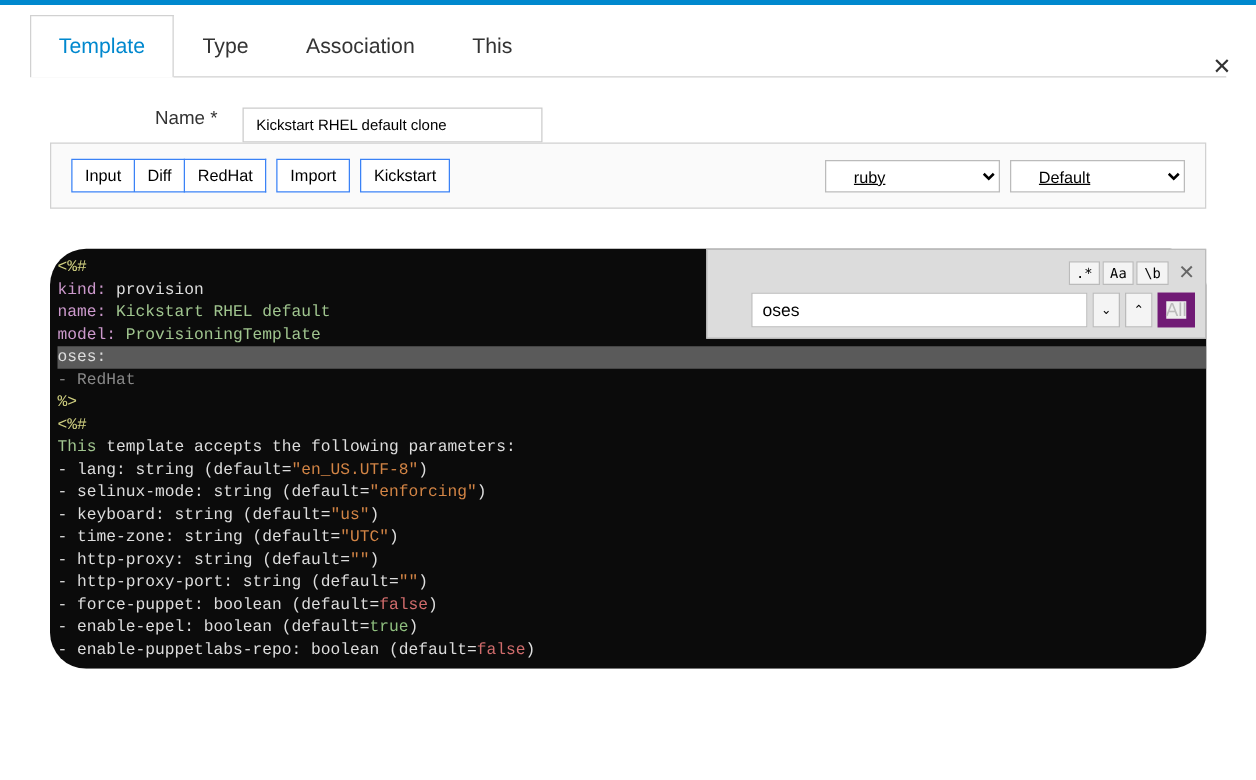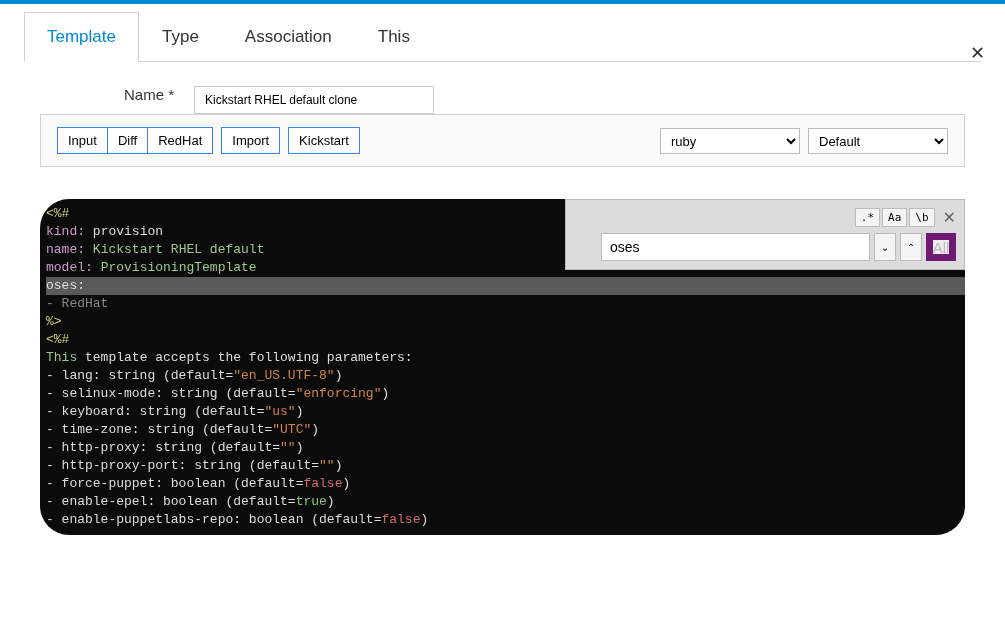--- a/index.html
+++ b/index.html
@@ -12,21 +12,21 @@
   .tab.active { color: #0088ce; border: 1px solid #d1d1d1; border-bottom: 1px solid #fff; background: #fff; }
   .form-row { display: flex; align-items: flex-start; margin: 24px 0 0 0; }
   .form-label { width: 170px; text-align: right; padding-right: 20px; font-size: 15px; }
   .form-input { width: 240px; padding: 6px 10px; border: 1px solid #ccc; font-size: 12px; }
   .section-label { margin: 30px 0 12px 16px; font-size: 15px; }
   .toolbar { border: 1px solid #d1d1d1; padding: 12px 16px; margin: 0 16px; display: flex; align-items: center; gap: 8px; background: #fafafa; }
   .btn-group { display: flex; }
   .btn { padding: 5px 10px; border: 1px solid #3b82f6; background: #fff; font-size: 13px; cursor: pointer; }
   .btn-group .btn + .btn { border-left: none; }
   .spacer { flex: 1; }
-  .select { padding: 4px 6px; border: 1px solid #bbb; background: #fff; font-size: 13px; min-width: 140px; height: 26px; }
+  .select { padding: 4px 18px; border: 1px solid #bbb; background: #fff; font-size: 13px; min-width: 140px; height: 26px; text-decoration: underline; }
   .editor-wrap { position: relative; margin: 32px 16px 0 16px; }
   .editor { background: #0b0b0b; color: #ddd; font-family: Consolas, "Courier New", monospace; font-size: 13px; line-height: 18px; padding: 6px 0 6px 6px; min-height: 320px; white-space: pre; overflow: hidden; border-radius: 29px; }
   .tok-tag { color: #d0d080; }
   .tok-key { color: #cc99cc; }
   .tok-val { color: #a0c58f; }
   .tok-cmt { color: #888; }
   .tok-str { color: #d28445; }
   .tok-bool-t { color: #8fbf7f; }
   .tok-bool-f { color: #d06c6c; }
   .tok-plain { color: #ddd; }

